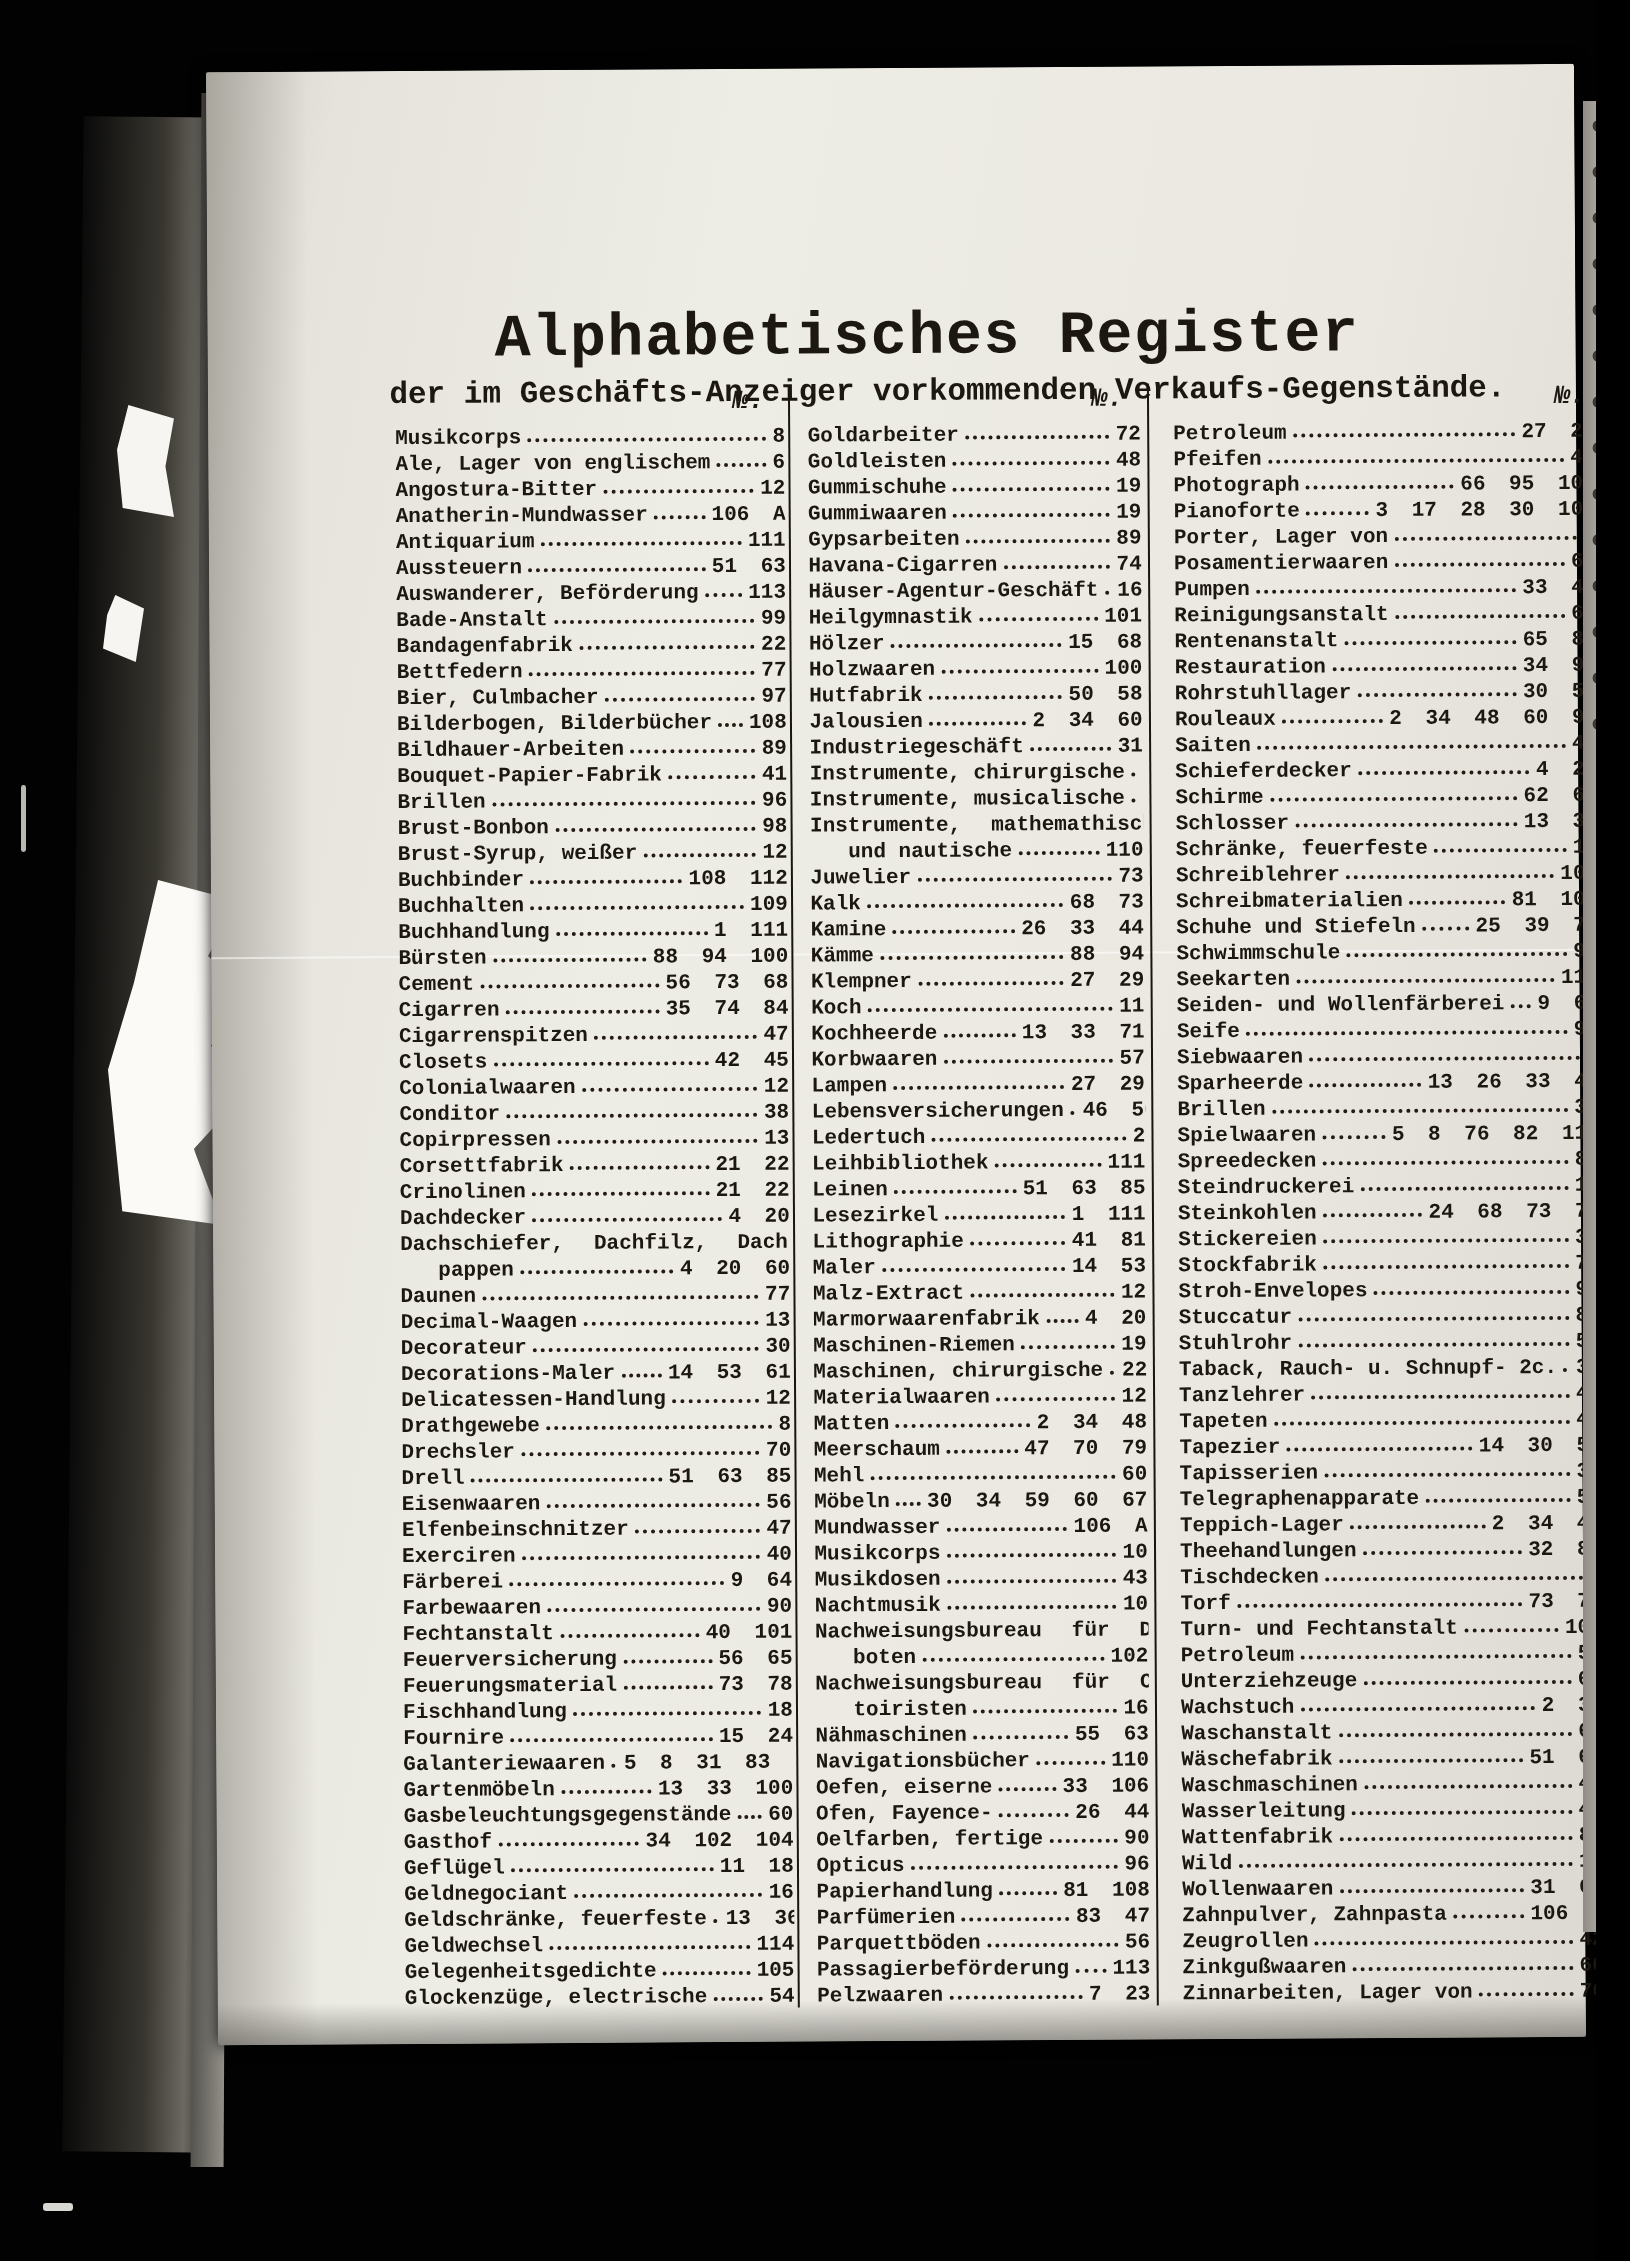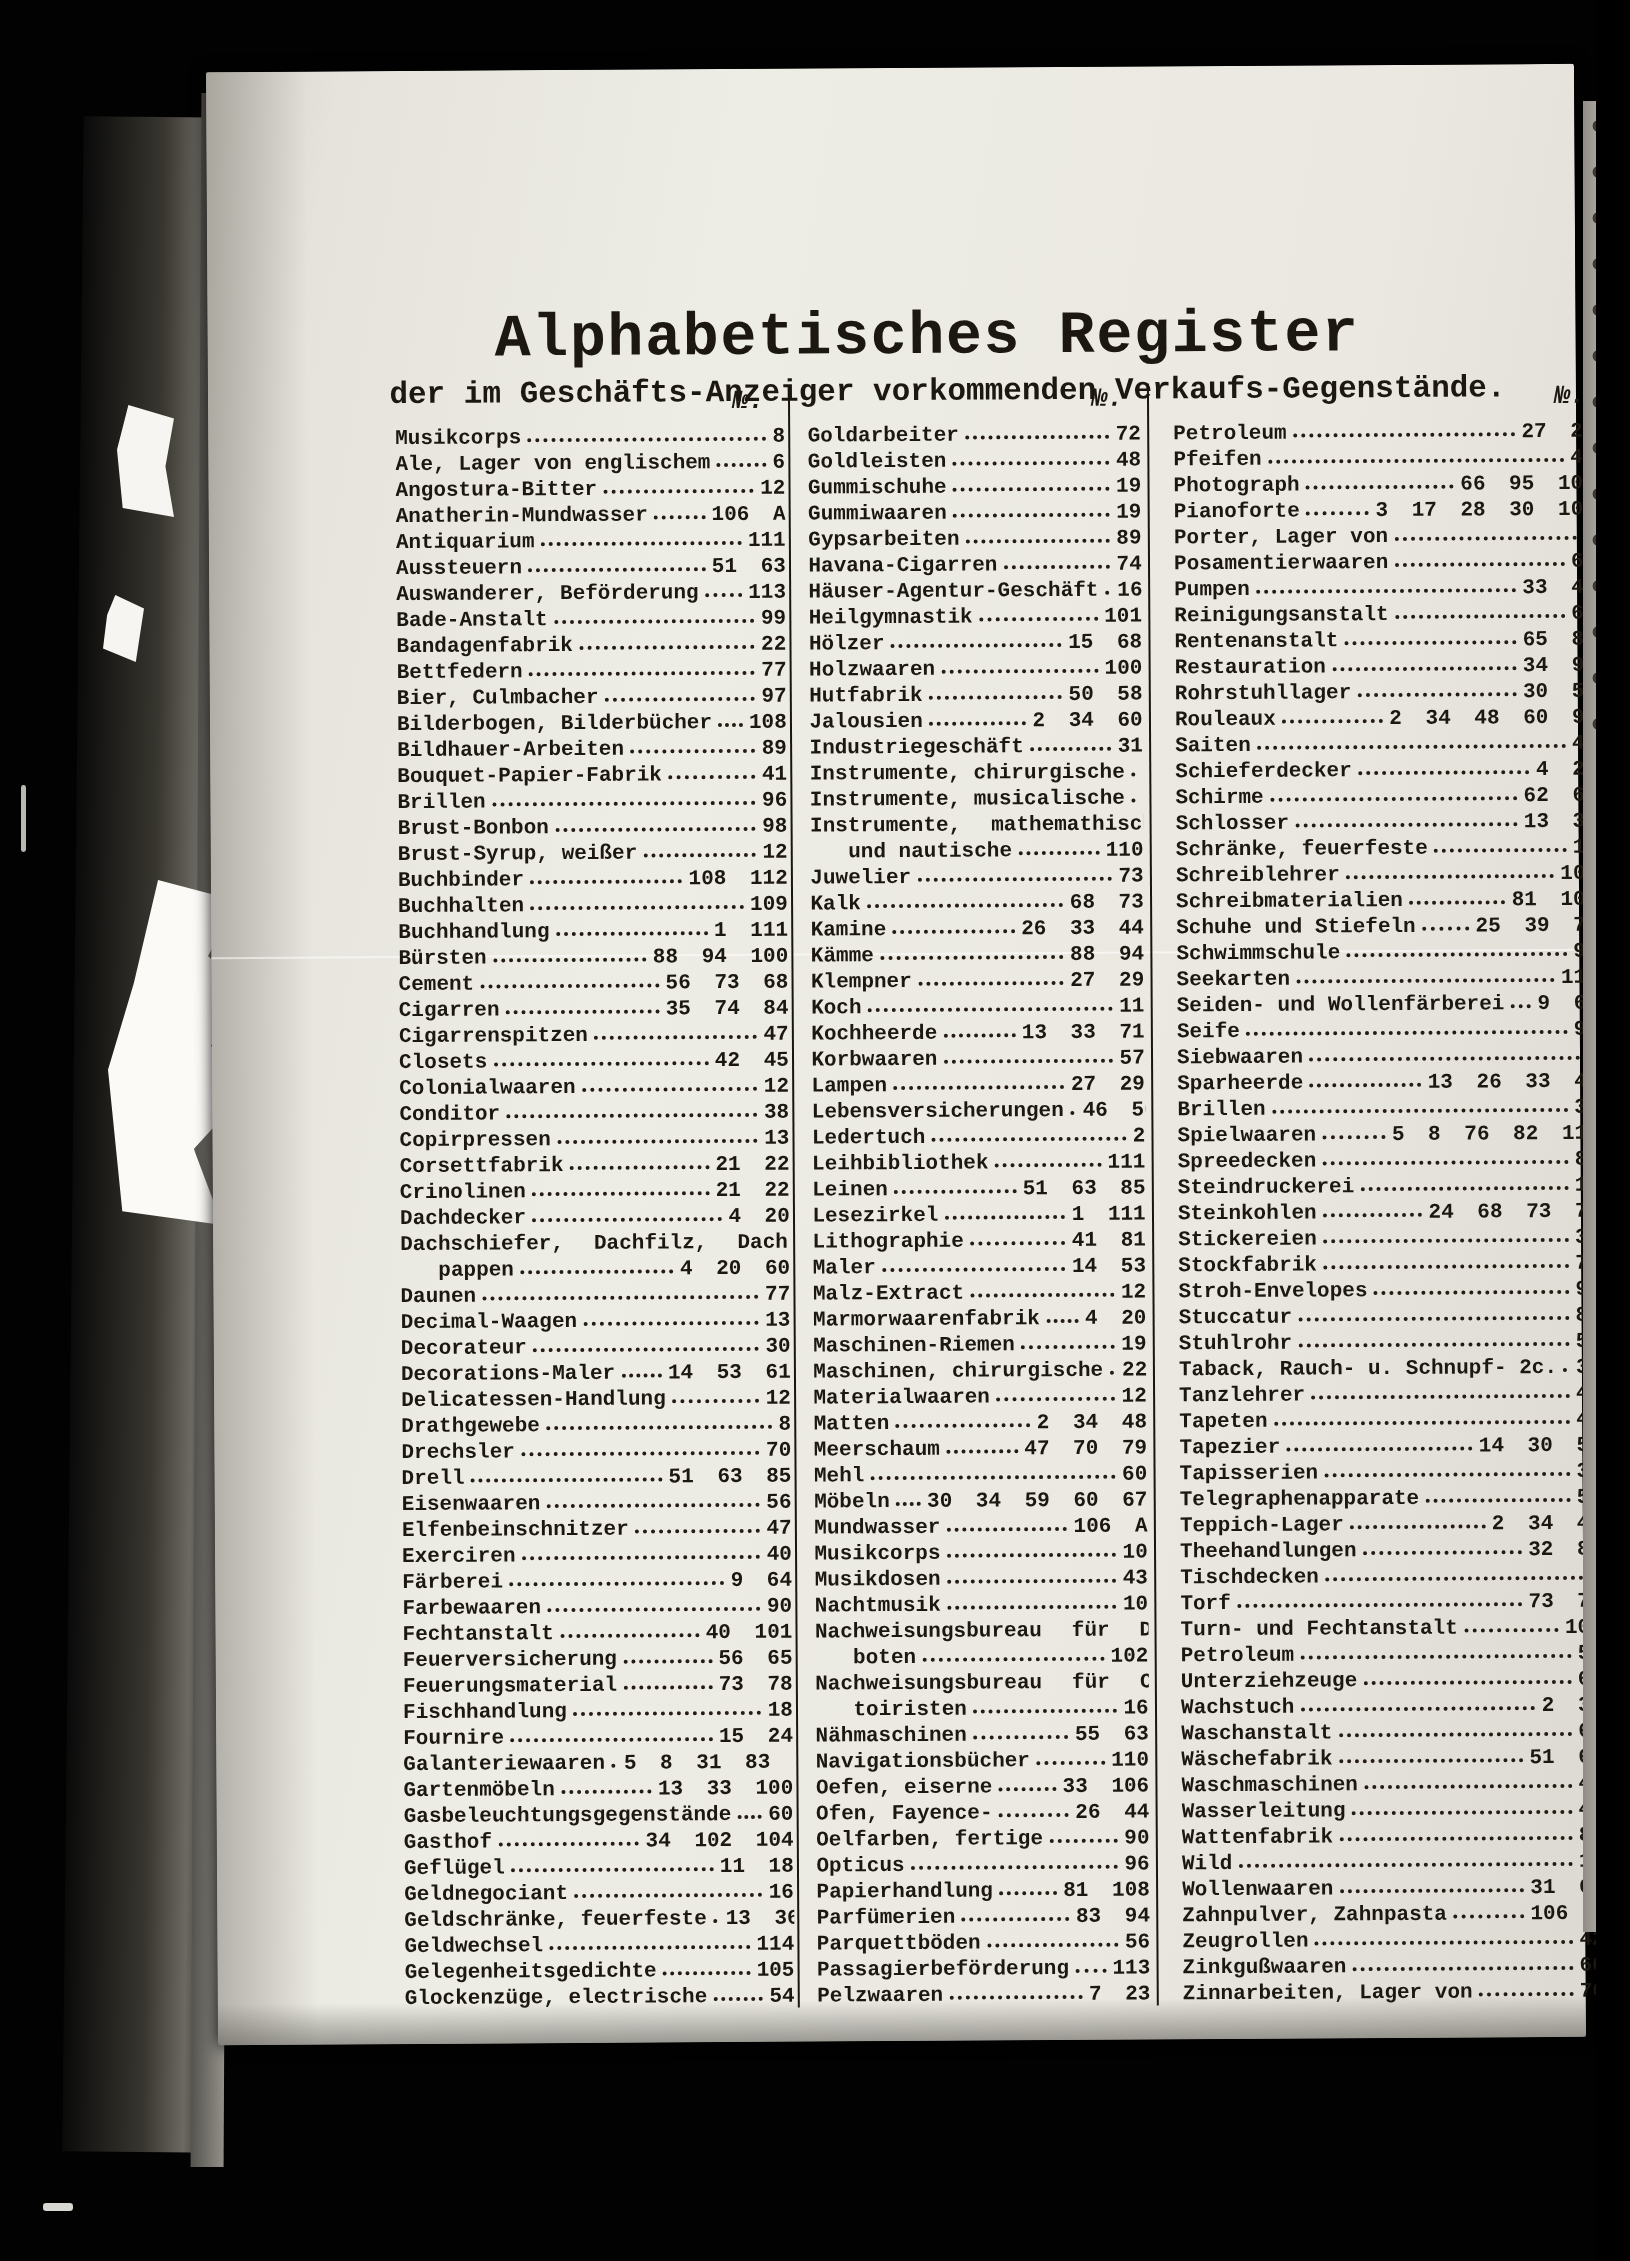--- a/index.html
+++ b/index.html
@@ -696,21 +696,21 @@
               <span class="nums">96</span>
             </div>
             <div class="row">
               <span class="label">Papierhandlung</span>
               <span class="dots"></span>
               <span class="nums">81 108</span>
             </div>
             <div class="row">
               <span class="label">Parfümerien</span>
               <span class="dots"></span>
-              <span class="nums">83 94</span>
+              <span class="nums">83 47</span>
             </div>
             <div class="row">
               <span class="label">Parquettböden</span>
               <span class="dots"></span>
               <span class="nums">56</span>
             </div>
             <div class="row">
               <span class="label">Passagierbeförderung</span>
               <span class="dots"></span>
               <span class="nums">113</span>

